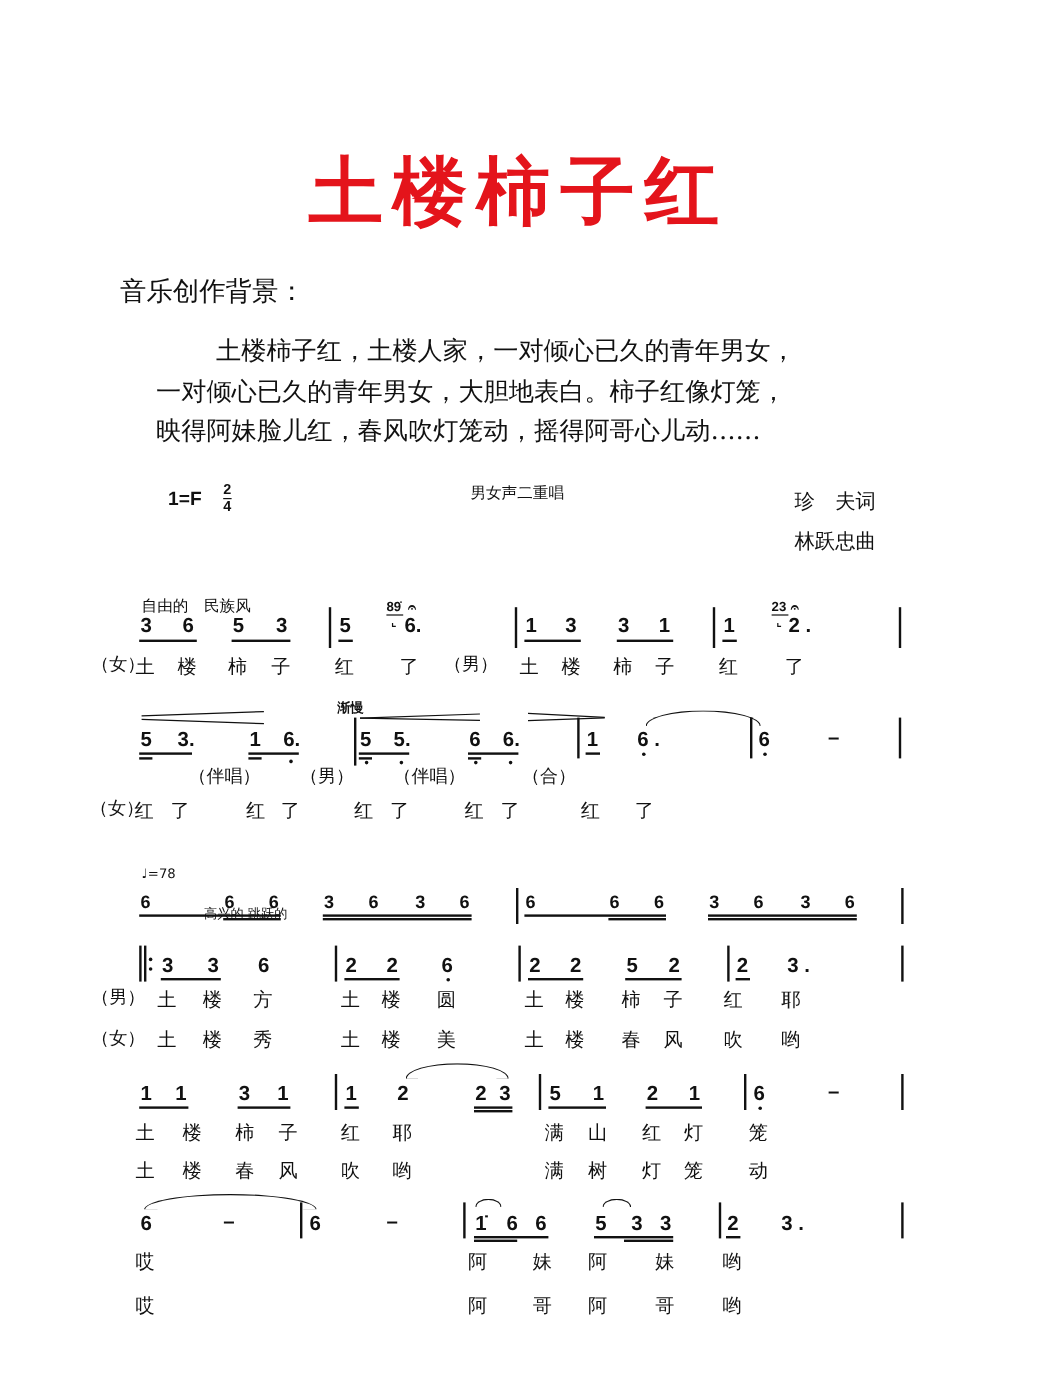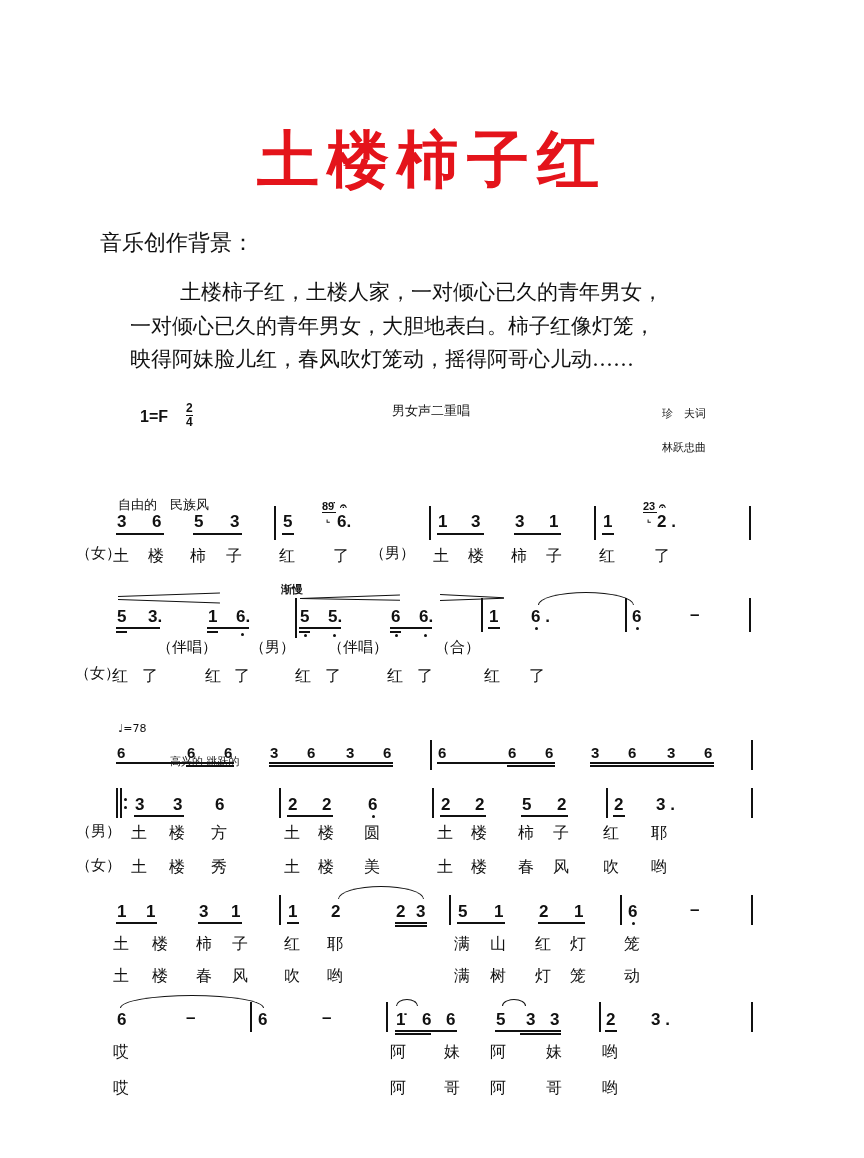--- a/index.html
+++ b/index.html
@@ -4,21 +4,21 @@
 <style>
   html, body { margin:0; padding:0; background:#ffffff; }
   body { width:864px; height:1158px; position:relative; overflow:hidden;
          font-family:"DejaVu Sans", sans-serif; color:#111; }
   .abs { position:absolute; white-space:nowrap; }
   .title { left:0; width:864px; top:118px; text-align:center; font-size:62px; font-weight:bold;
            color:#e4141b; letter-spacing:8px; font-family:"DejaVu Sans", sans-serif; }
   .bg-heading { left:100px; top:228px; font-size:22px; font-family:"DejaVu Serif", serif; }
   .bg-line { font-size:21px; font-family:"DejaVu Serif", serif; }
   .meta { font-size:13px; }
-  .meta-b { font-size:11px; font-family:Liberation Mono, monospace; }
+  .meta-b { font-size:17px; font-family:Liberation Mono, monospace; }
   .n { position:absolute; font-family:"Liberation Sans", sans-serif; font-weight:bold; font-size:17px; }
   .lyr { position:absolute; font-size:16px; font-family:"DejaVu Serif", serif; }
   .bar { position:absolute; width:1.5px; background:#111; }
   .ul { position:absolute; height:1.5px; background:#111; }
   .dot { position:absolute; width:3px; height:3px; border-radius:50%; background:#111; }
   .tie { position:absolute; border:1.5px solid #111; border-bottom:none; border-radius:50% 50% 0 0 / 100% 100% 0 0; }
   .small { position:absolute; font-size:11px; font-weight:bold; font-family:"Liberation Sans", sans-serif; }
   .hair { position:absolute; height:1.3px; background:#111; transform-origin:left center; }
   .part { position:absolute; font-size:15px; font-family:"DejaVu Serif", serif; }
 </style>

